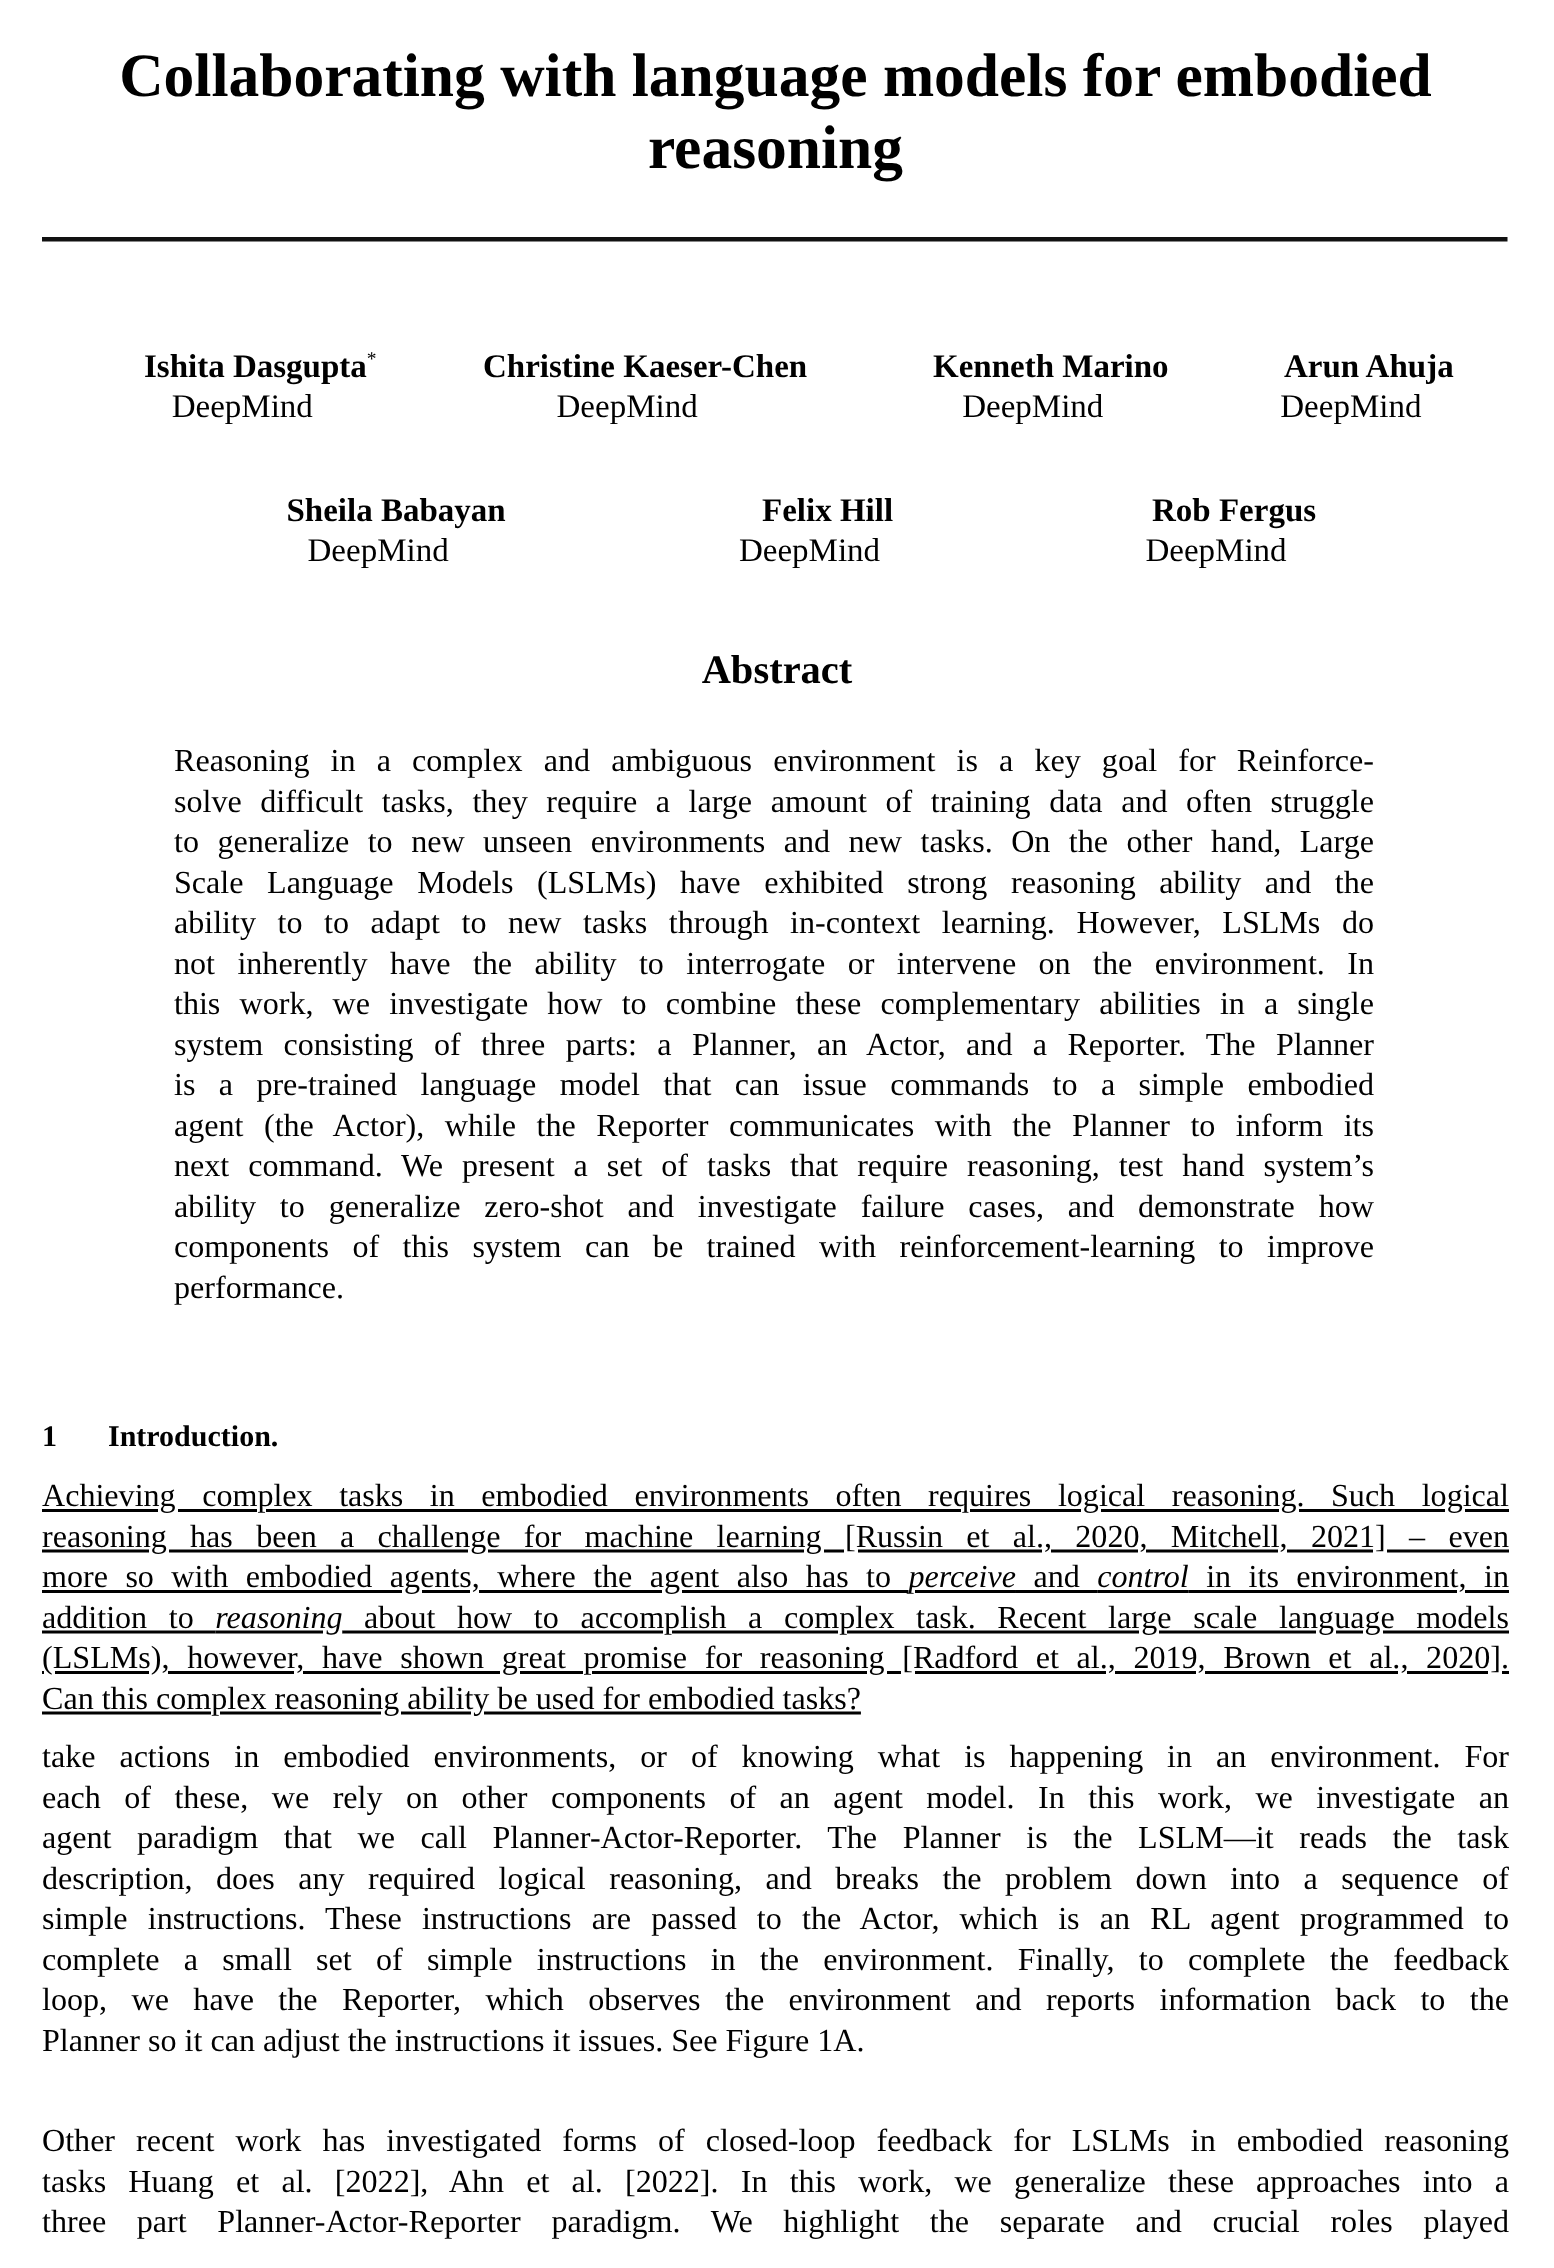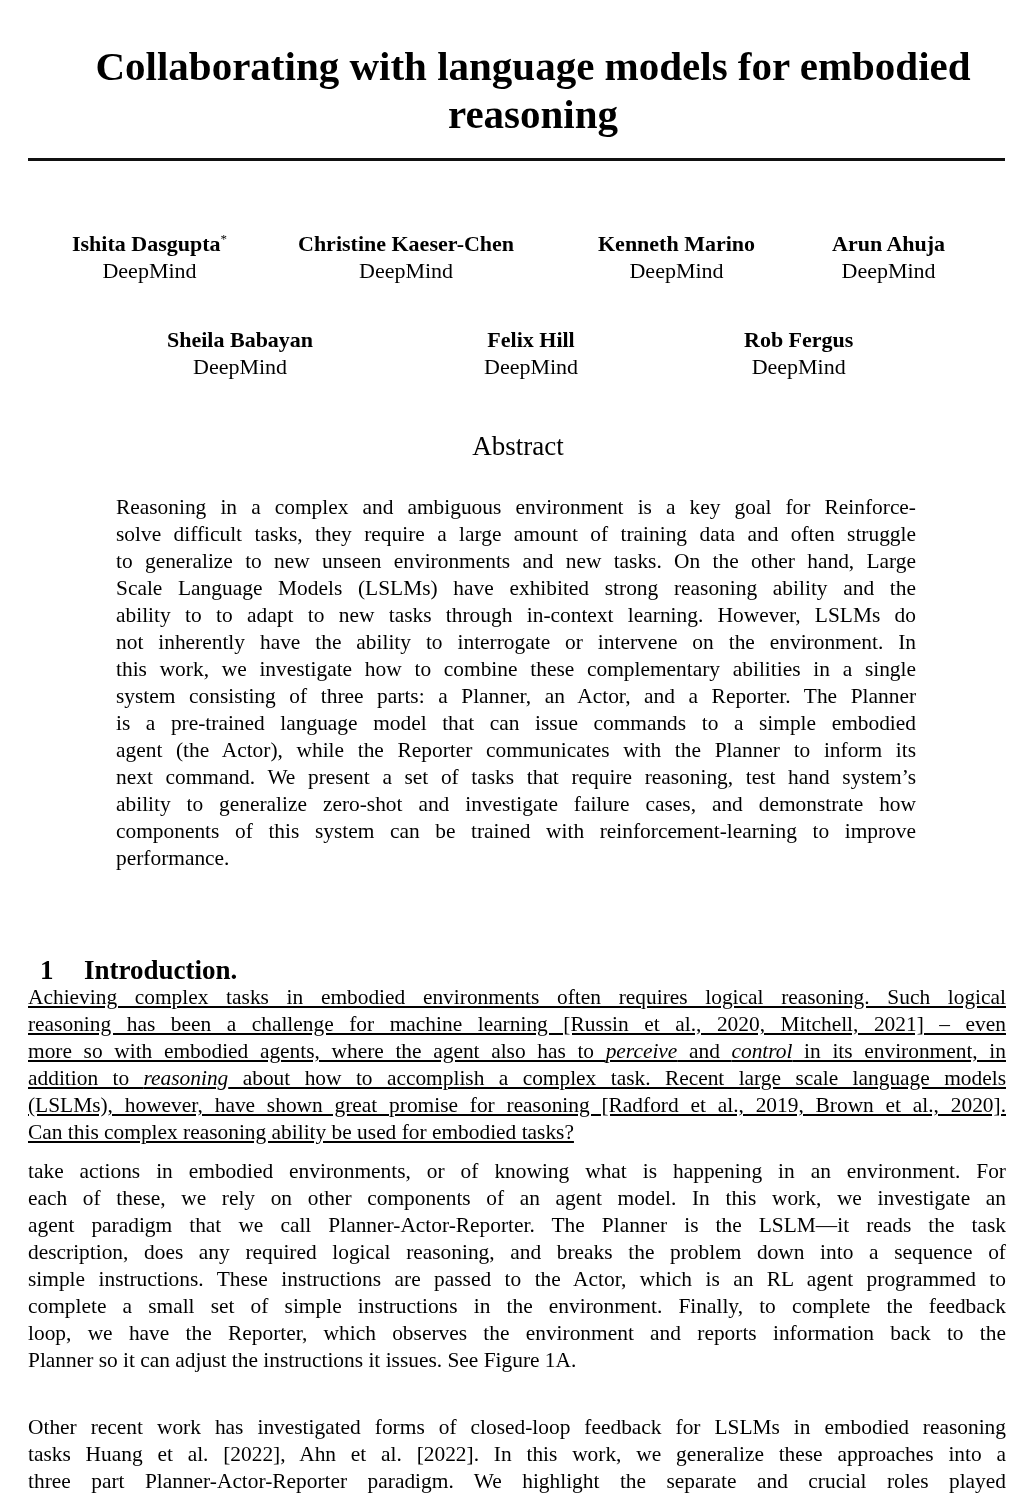--- a/index.html
+++ b/index.html
@@ -3,44 +3,44 @@
   <meta charset="utf-8">
   <style>
     html, body { margin: 0; padding: 0; background: #ffffff; }
     body {
       width: 1036px; height: 1512px; overflow: hidden; position: relative;
       font-family: "Liberation Serif", "DejaVu Serif", serif; color: #000;
     }
     .title {
       position: absolute; left: 28px; width: 978px; top: 26px;
       text-align: center; font-weight: bold; font-size: 41px; line-height: 48px;
-      margin: 16px;
+      margin: 0;
     }
     .rule {
       position: absolute; left: 28px; width: 977px; top: 158px; height: 3px; background: #111;
     }
     .author {
       position: absolute; text-align: center; white-space: nowrap;
       font-size: 22px; line-height: 27px;
     }
-    .author .name { font-weight: bold; display: block; }
+    .author .name { font-weight: bold; display: block; margin-left: 24px; }
     .author .aff { display: block; }
     .author sup { font-size: 13px; font-weight: normal; vertical-align: 8px; line-height: 0; }
     .abstract-heading {
       position: absolute; left: 0; width: 1036px; top: 430px; text-align: center;
-      font-weight: normal; font-size: 27px; line-height: 32px; margin: 0;
+      font-weight: bold; font-size: 27px; line-height: 32px; margin: 0;
     }
     .abstract-body {
       position: absolute; left: 116px; width: 800px; top: 494px;
       font-size: 21.4px; line-height: 27px; text-align: justify; margin: 0;
       hyphens: manual;
     }
     .section-heading {
       position: absolute; left: 28px; top: 942px; font-weight: bold;
-      font-size: 27px; line-height: 32px; margin: 12px; white-space: nowrap;
+      font-size: 20px; line-height: 32px; margin: 0; white-space: nowrap;
     }
     .section-heading .num { display: inline-block; width: 44px; }
     .para {
       position: absolute; left: 28px; width: 978px;
       font-size: 21.4px; line-height: 27px; text-align: justify; margin: 0;
     }
     .line { display: block; text-align: justify; text-align-last: justify; white-space: nowrap; }
     .line.last { text-align-last: left; }
     b { font-weight: normal; }
     i { font-style: italic; }

